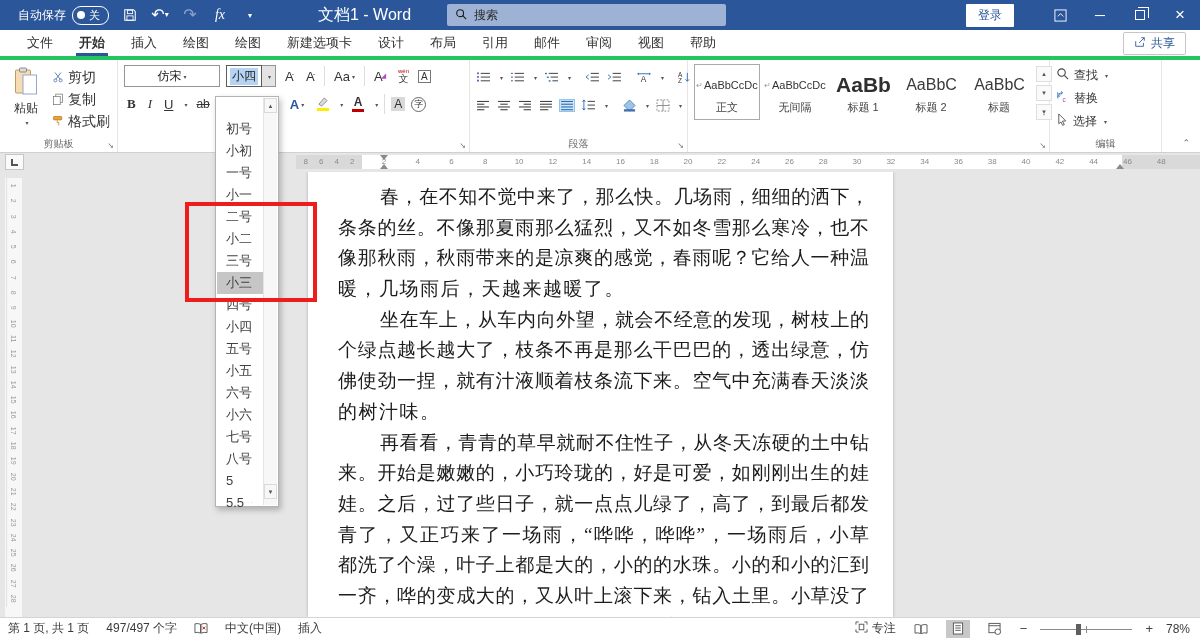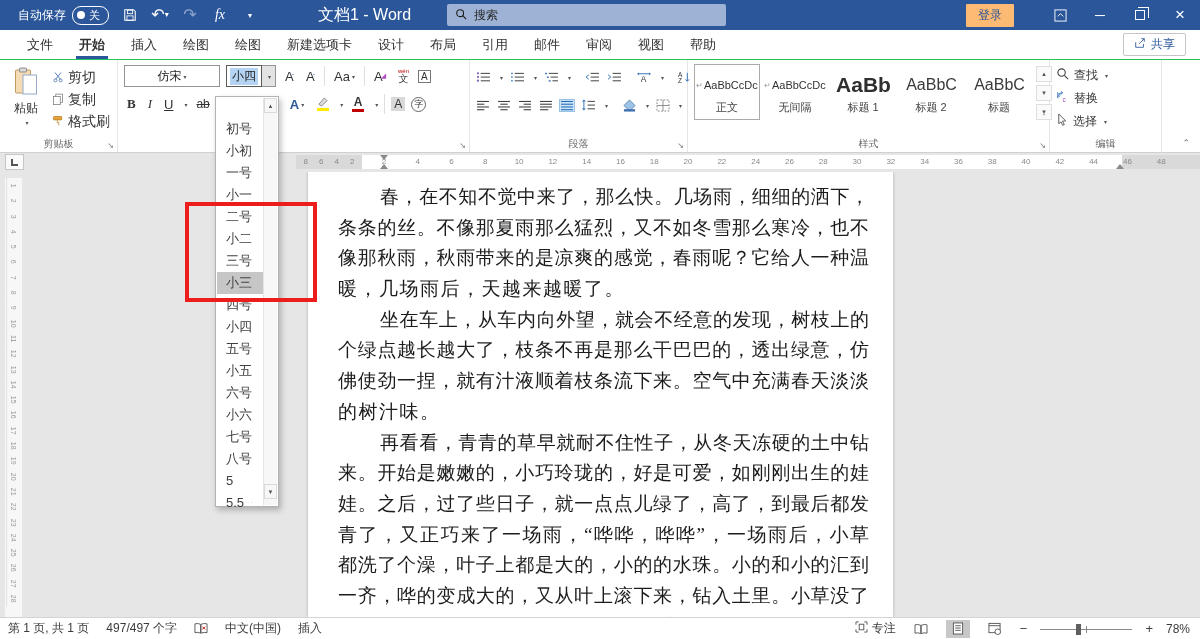--- a/index.html
+++ b/index.html
@@ -15,27 +15,27 @@
   .tb-ic { display:inline-flex; align-items:center; justify-content:center; width:18px; height:20px; }
   .undo { font-size:16px; line-height:1; }
   .redo { font-size:16px; line-height:1; opacity:.45; }
   .fx { font-family:"Liberation Serif",serif; font-style:italic; font-size:14px; }
   .tb-caret { font-size:8px; }
   .tb-title { position:absolute; left:318px; top:0; height:30px; display:flex; align-items:center; font-size:16px; }
   .tb-search { position:absolute; left:447px; top:4px; width:279px; height:22px; background:#9db2d4; border-radius:2px; display:flex; align-items:center; gap:7px; padding:0 8px; color:#1c1c1c; }
   .tb-search input { border:none; background:transparent; outline:none; font-size:12px; color:#1c1c1c; width:220px; }
   .tb-search input::placeholder { color:#2a2a2a; opacity:1; }
   .tb-right { margin-left:auto; display:flex; align-items:center; height:30px; }
-  .login { background:#fdba74; color:#2b579a; font-size:12px; padding:3px 12px; border-radius:1px; margin-right:26px; }
+  .login { background:#ffffff; color:#2b579a; font-size:12px; padding:3px 12px; border-radius:1px; margin-right:26px; }
   .winbtn { width:40px; height:30px; display:flex; align-items:center; justify-content:center; font-size:14px; }
   .win-restore { width:10px; height:10px; border:1px solid #fff; position:relative; }
   .win-restore::before { content:''; position:absolute; top:-4px; left:2px; width:10px; height:10px; border-top:1px solid #fff; border-right:1px solid #fff; }
 
   
-  .tabrow { height:30px; background:#fff; display:flex; align-items:stretch; border-bottom:1px solid #22c55e; position:relative;gap:11px; }
+  .tabrow { height:30px; background:#fff; display:flex; align-items:stretch; border-bottom:4px solid #22c55e; position:relative;gap:11px; }
   .tabs { display:flex; padding-left:14px; }
   .tab { padding:0 13px; display:flex; align-items:center; font-size:13px; color:#323130; position:relative; cursor:default; }
   .tab.active { font-weight:bold; }
   .tab.active::after { content:''; position:absolute; left:10px; right:10px; bottom:0; height:3px; background:#2b579a; }
   .share-btn { margin-left:auto; margin-right:14px; align-self:center; display:flex; align-items:center; gap:5px; border:1px solid #c8c6c4; padding:2px 10px; font-size:12px; color:#2b579a; border-radius:2px; }
 
   
   .ribbon { height:93px; background:#fff; display:flex; border-bottom:1px solid #d2d0ce; position:relative; }
   .rgroup { position:relative; border-right:1px solid #e8e6e4; padding:5px 6px 16px 6px; }
   .rgroup-label { position:absolute; bottom:1px; left:0; right:0; text-align:center; font-size:10px; color:#696969; }
@@ -528,21 +528,20 @@
               <span>AaBbC</span>
             </div>
             <div class="style-name">标题</div>
           </div>
         </div>
       <div class="style-scroll">
         <div class="ssbtn">▴</div>
         <div class="ssbtn">▾</div>
         <div class="ssbtn">▾̱</div>
       </div>
-      <div class="rgroup-label">样式</div>
       <div class="launcher">↘</div>
     </div>
 
     <div class="rgroup g-edit">
       <div class="ebtn">
         <span><svg width="13" height="13" viewBox="0 0 14 14">
               <circle cx="6" cy="6" r="4" fill="none" stroke="#444" stroke-width="1.2"></circle>
               <line x1="9" y1="9" x2="13" y2="13" stroke="#444" stroke-width="1.2"></line>
             </svg></span>
         <span>查找</span>

